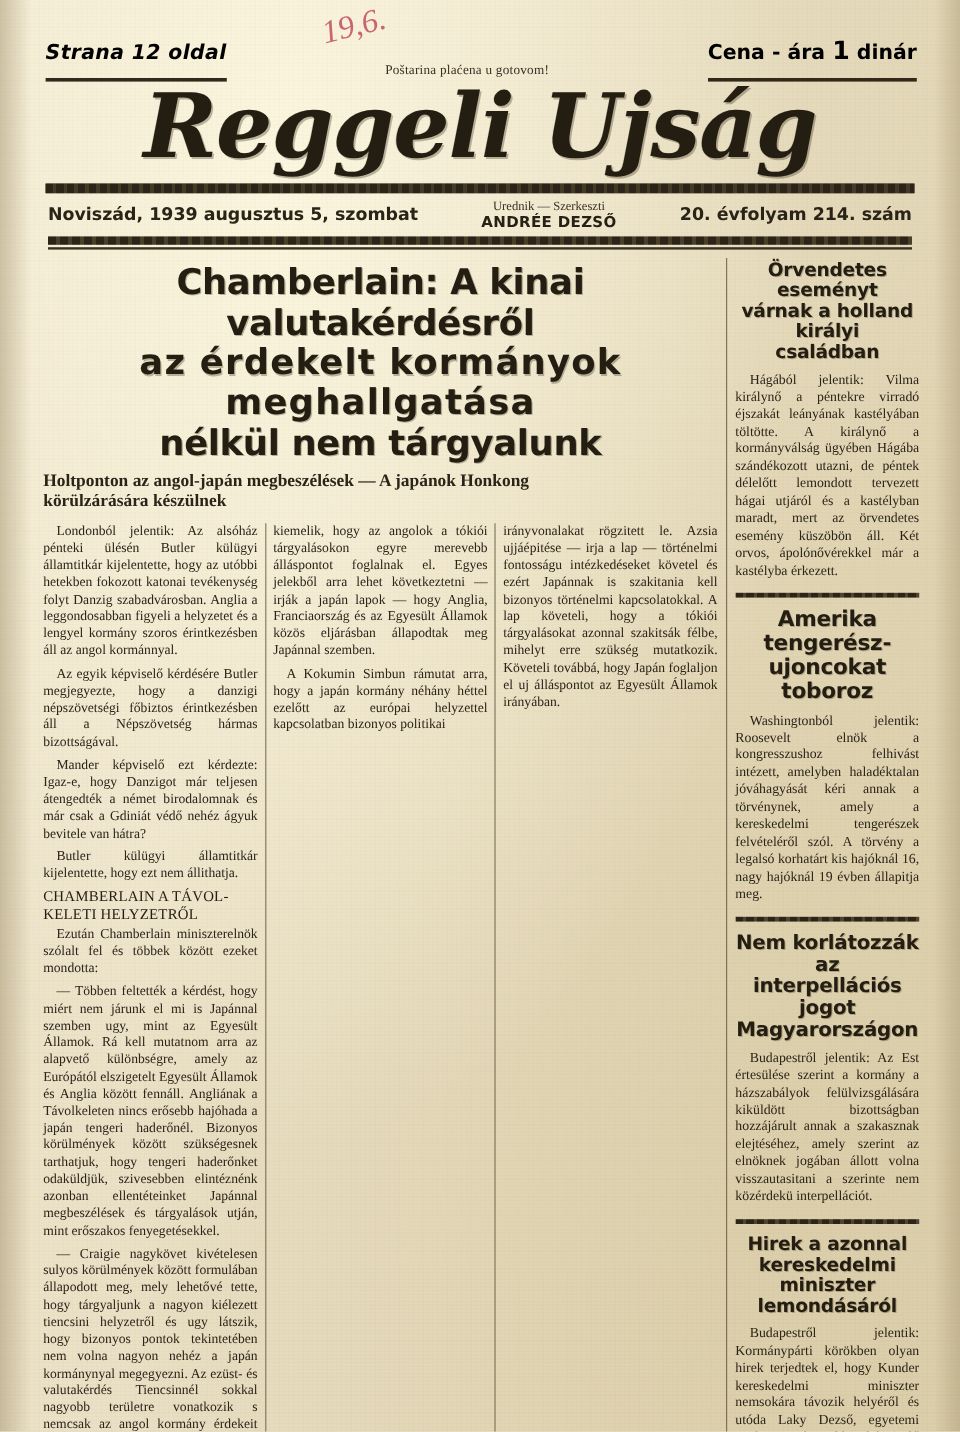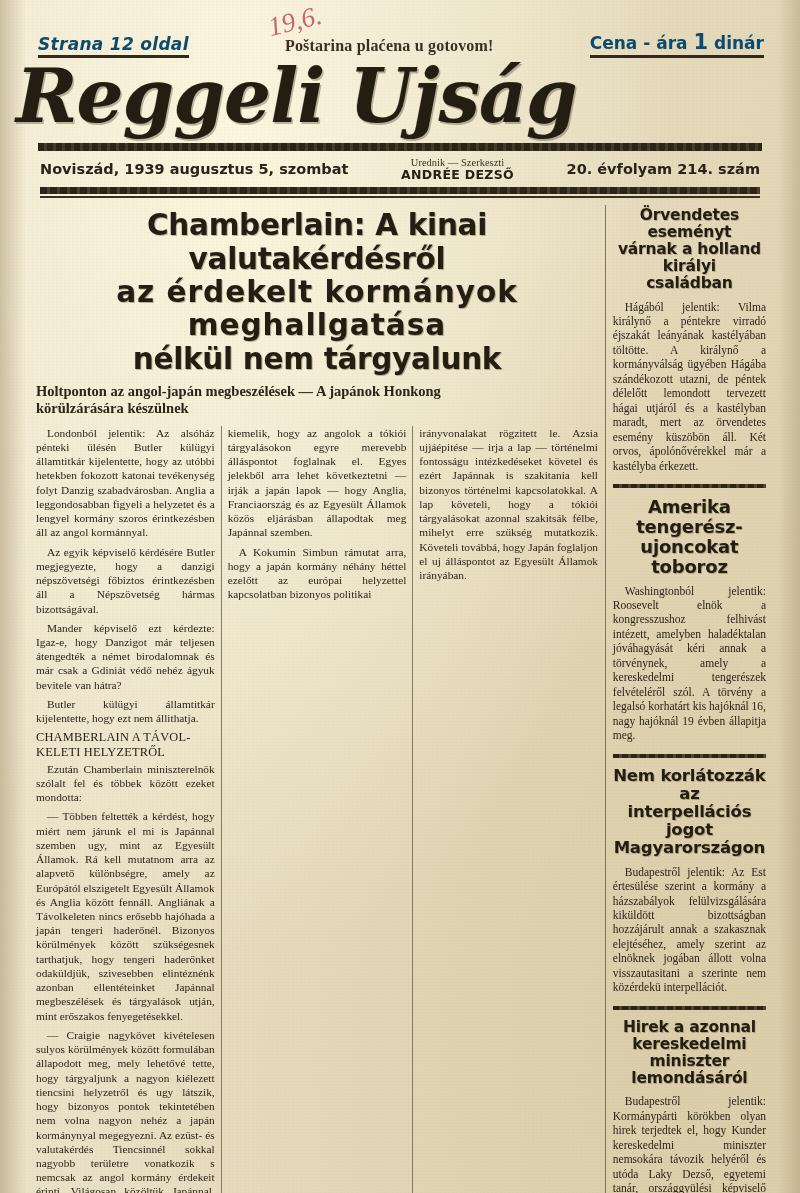--- a/index.html
+++ b/index.html
@@ -28,38 +28,38 @@
   .page{position:absolute;inset:0;padding:0 16px;box-sizing:border-box;}
 
   
   .topstrip{
     display:flex;align-items:flex-end;justify-content:space-between;
     padding:30px 20px 0 22px;box-sizing:border-box;
   }
   .strip-left,.strip-right{
     font-family:"DejaVu Sans", sans-serif;
     font-weight:bold;font-size:17px;letter-spacing:.3px;
-    color:#0c4a6e;border-bottom:3px solid #32291b;padding-bottom:1px;
+    color:#000000;border-bottom:3px solid #32291b;padding-bottom:11px;
     font-style:italic;
   }
   .strip-right{font-style:normal;letter-spacing:0;}
   .strip-right .big{font-size:21px;}
   .strip-mid{
-    font-family:"Liberation Serif", serif;font-size:16px;font-weight:bold;
+    font-family:"Liberation Serif", serif;font-size:11px;font-weight:normal;
     color:#3a3022;padding-bottom:3px;letter-spacing:.2px;
   }
   .redmark{
     position:absolute;left:268px;top:6px;
     font-family:"Liberation Serif",serif;font-size:27px;color:#c2455a;
     transform:rotate(-14deg);opacity:.82;font-style:italic;
   }
 
   
   .masthead{
-    margin-top:2px;
+    text-align:center;margin-top:2px;
     font-family:"DejaVu Serif", serif;
     font-weight:bold;font-style:italic;
     font-size:74px;line-height:.98;
     letter-spacing:-1px;
     color:#241d12;
     text-shadow:1.5px 1.5px 0 rgba(60,48,28,.33), -0.5px 0 0 rgba(60,48,28,.2);
   }
   .mast-rule{height:8px;background:#2c2418;margin:10px 22px 0 22px;
     background-image:repeating-linear-gradient(90deg,#2c2418 0 6px,#453a26 6px 9px);}
 

